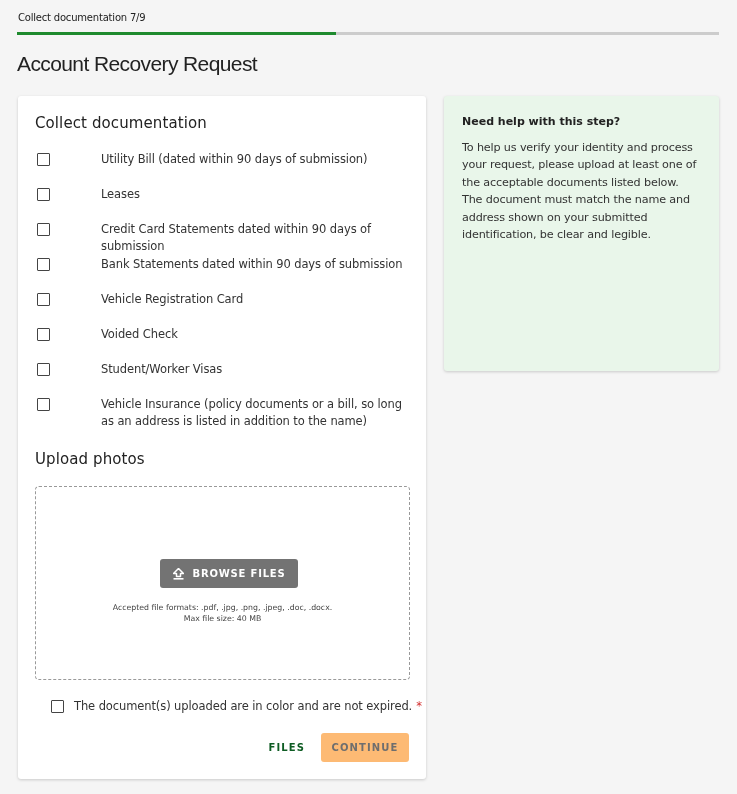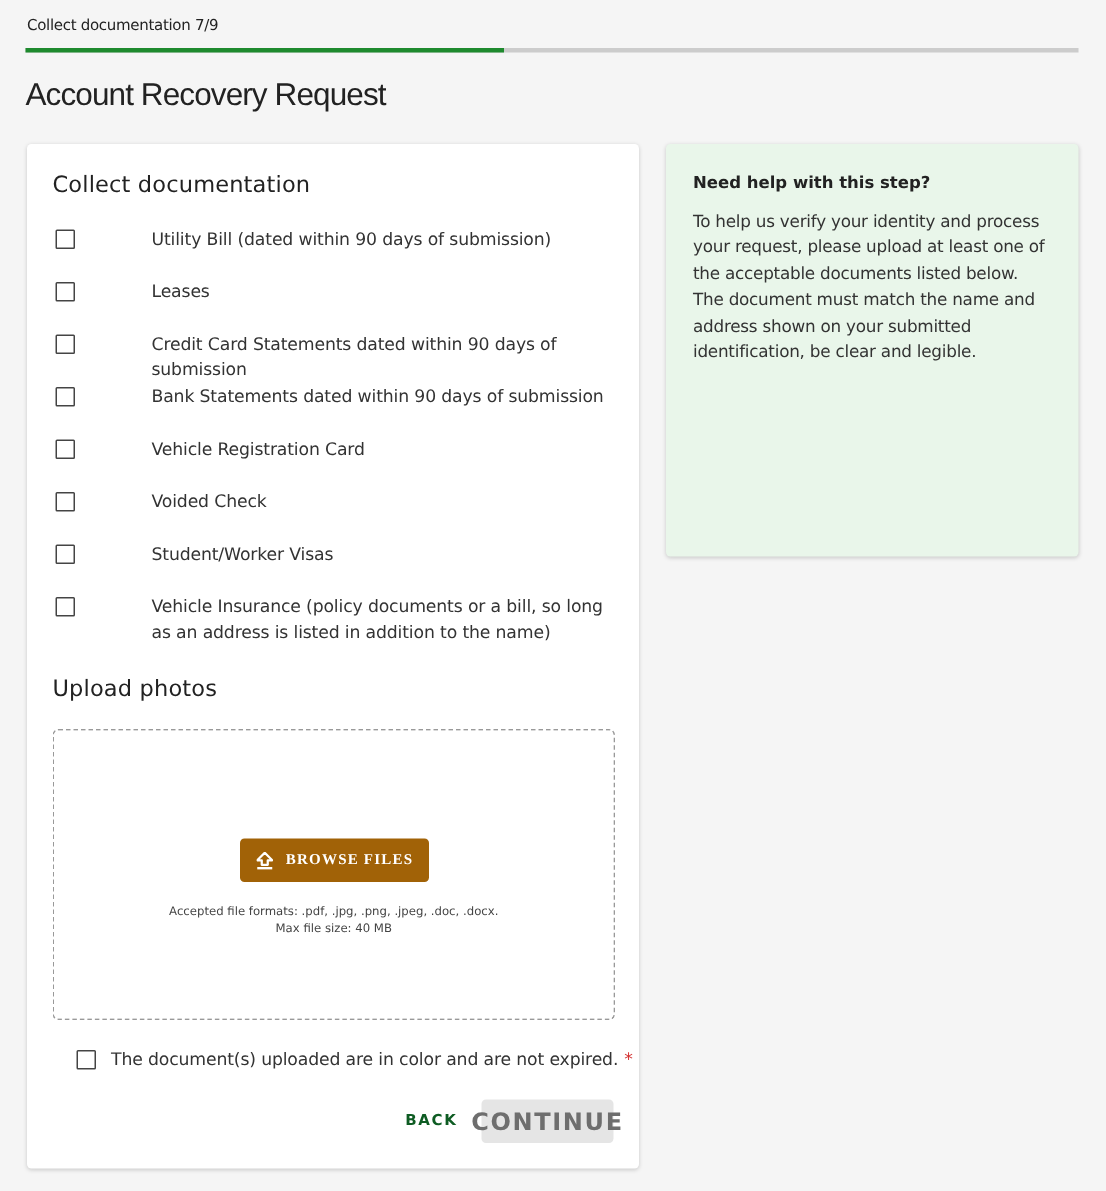--- a/index.html
+++ b/index.html
@@ -15,31 +15,31 @@
   .card { position: absolute; left: 18px; top: 96px; width: 408px; height: 683px; background: #fff; border-radius: 3px;
           box-shadow: 0 1px 3px rgba(0,0,0,0.18); }
   .section-title { position: absolute; left: 17px; font-size: 15px; font-weight: 500; color: #222; letter-spacing: 0.1px; }
   .checklist { position: absolute; left: 19px; top: 56px; width: 370px; }
   .check-item { display: flex; align-items: flex-start; height: 35px; gap: 41px; }
   .check-item.tall { height: 45px; }
   .checkbox { width: 13px; height: 13px; border: 1.6px solid #444; border-radius: 1px; flex: 0 0 13px; margin-top: 1px; cursor: pointer; background: #fff; }
   .check-label { margin-left: 10px; font-size: 11.5px; color: #333; line-height: 17px; margin-top: -1px; letter-spacing: -0.1px; }
 
   .dropzone { position: absolute; left: 17px; top: 390px; width: 375px; height: 194px; border: 1.5px dashed #999; border-radius: 4px; }
-  .browse-btn { position: absolute; left: 124px; top: 72px; width: 126px; height: 29px; background: #a16207; color: #fff; border-radius: 3px;
-                display: flex; align-items: center; justify-content: center; font-size: 10px; font-weight: 700; letter-spacing: 0.8px; cursor: pointer; font-family: Liberation Serif, serif; }
+  .browse-btn { position: absolute; left: 124px; top: 72px; width: 138px; height: 29px; background: #737373; color: #fff; border-radius: 3px;
+                display: flex; align-items: center; justify-content: center; font-size: 10px; font-weight: 700; letter-spacing: 0.8px; cursor: pointer; }
   .browse-btn .upload-icon { margin-right: 9px; display: inline-flex; }
   .formats { position: absolute; left: 0; right: 0; top: 115px; text-align: center; font-size: 7.8px; color: #444; line-height: 11px; }
 
   .confirm-row { position: absolute; left: 33px; top: 603px; display: flex; align-items: flex-start; }
   .required { color: #d32f2f; margin-left: 4px; }
 
   .actions { position: absolute; right: 17px; top: 637px; display: flex; align-items: center; }
   .back-btn { font-size: 10px; font-weight: 700; letter-spacing: 1.1px; color: #0e5c23; margin-right: 12px; padding: 6px 4px; cursor: pointer; }
-  .continue-btn { width: 88px; height: 29px; background: #e5e5e5; color: #6e6e6e; border-radius: 3px; font-size: 16px; font-weight: 700; letter-spacing: 1.1px;
+  .continue-btn { width: 88px; height: 29px; background: #fdba74; color: #6e6e6e; border-radius: 3px; font-size: 10px; font-weight: 700; letter-spacing: 1.1px;
                   display: flex; align-items: center; justify-content: center; cursor: not-allowed; }
 
   .help { position: absolute; left: 444px; top: 96px; width: 275px; height: 275px; background: #e9f6ea; border-radius: 3px;
           box-shadow: 0 1px 3px rgba(0,0,0,0.18); padding: 19px 18px 0 18px; }
   .help-title { font-size: 11px; font-weight: 700; color: #222; margin-bottom: 11px; }
   .help-p { font-size: 11.2px; color: #333; line-height: 17.4px; letter-spacing: -0.15px; }
   .help-p + .help-p { margin-top: 17.4px; }
 </style>
 </head>
 <body>
@@ -106,21 +106,21 @@
       <div>Max file size: 40 MB</div>
     </div>
   </div>
 
   <label class="confirm-row">
     <span class="checkbox"></span>
     <span class="check-label"><span>The document(s) uploaded are in color and are not expired.</span><span class="required">*</span></span>
   </label>
 
   <div class="actions">
-    <div class="back-btn">BACK</div>
+    <div class="back-btn">FILES</div>
     <div class="continue-btn">CONTINUE</div>
   </div>
 </div>
 
 <aside class="help">
   <div class="help-title">Need help with this step?</div>
   <p class="help-p">To help us verify your identity and process your request, please upload at least one of the acceptable documents listed below. The document must match the name and address shown on your submitted identification, be clear and legible.</p>
 </aside>
 
 </body></html>

